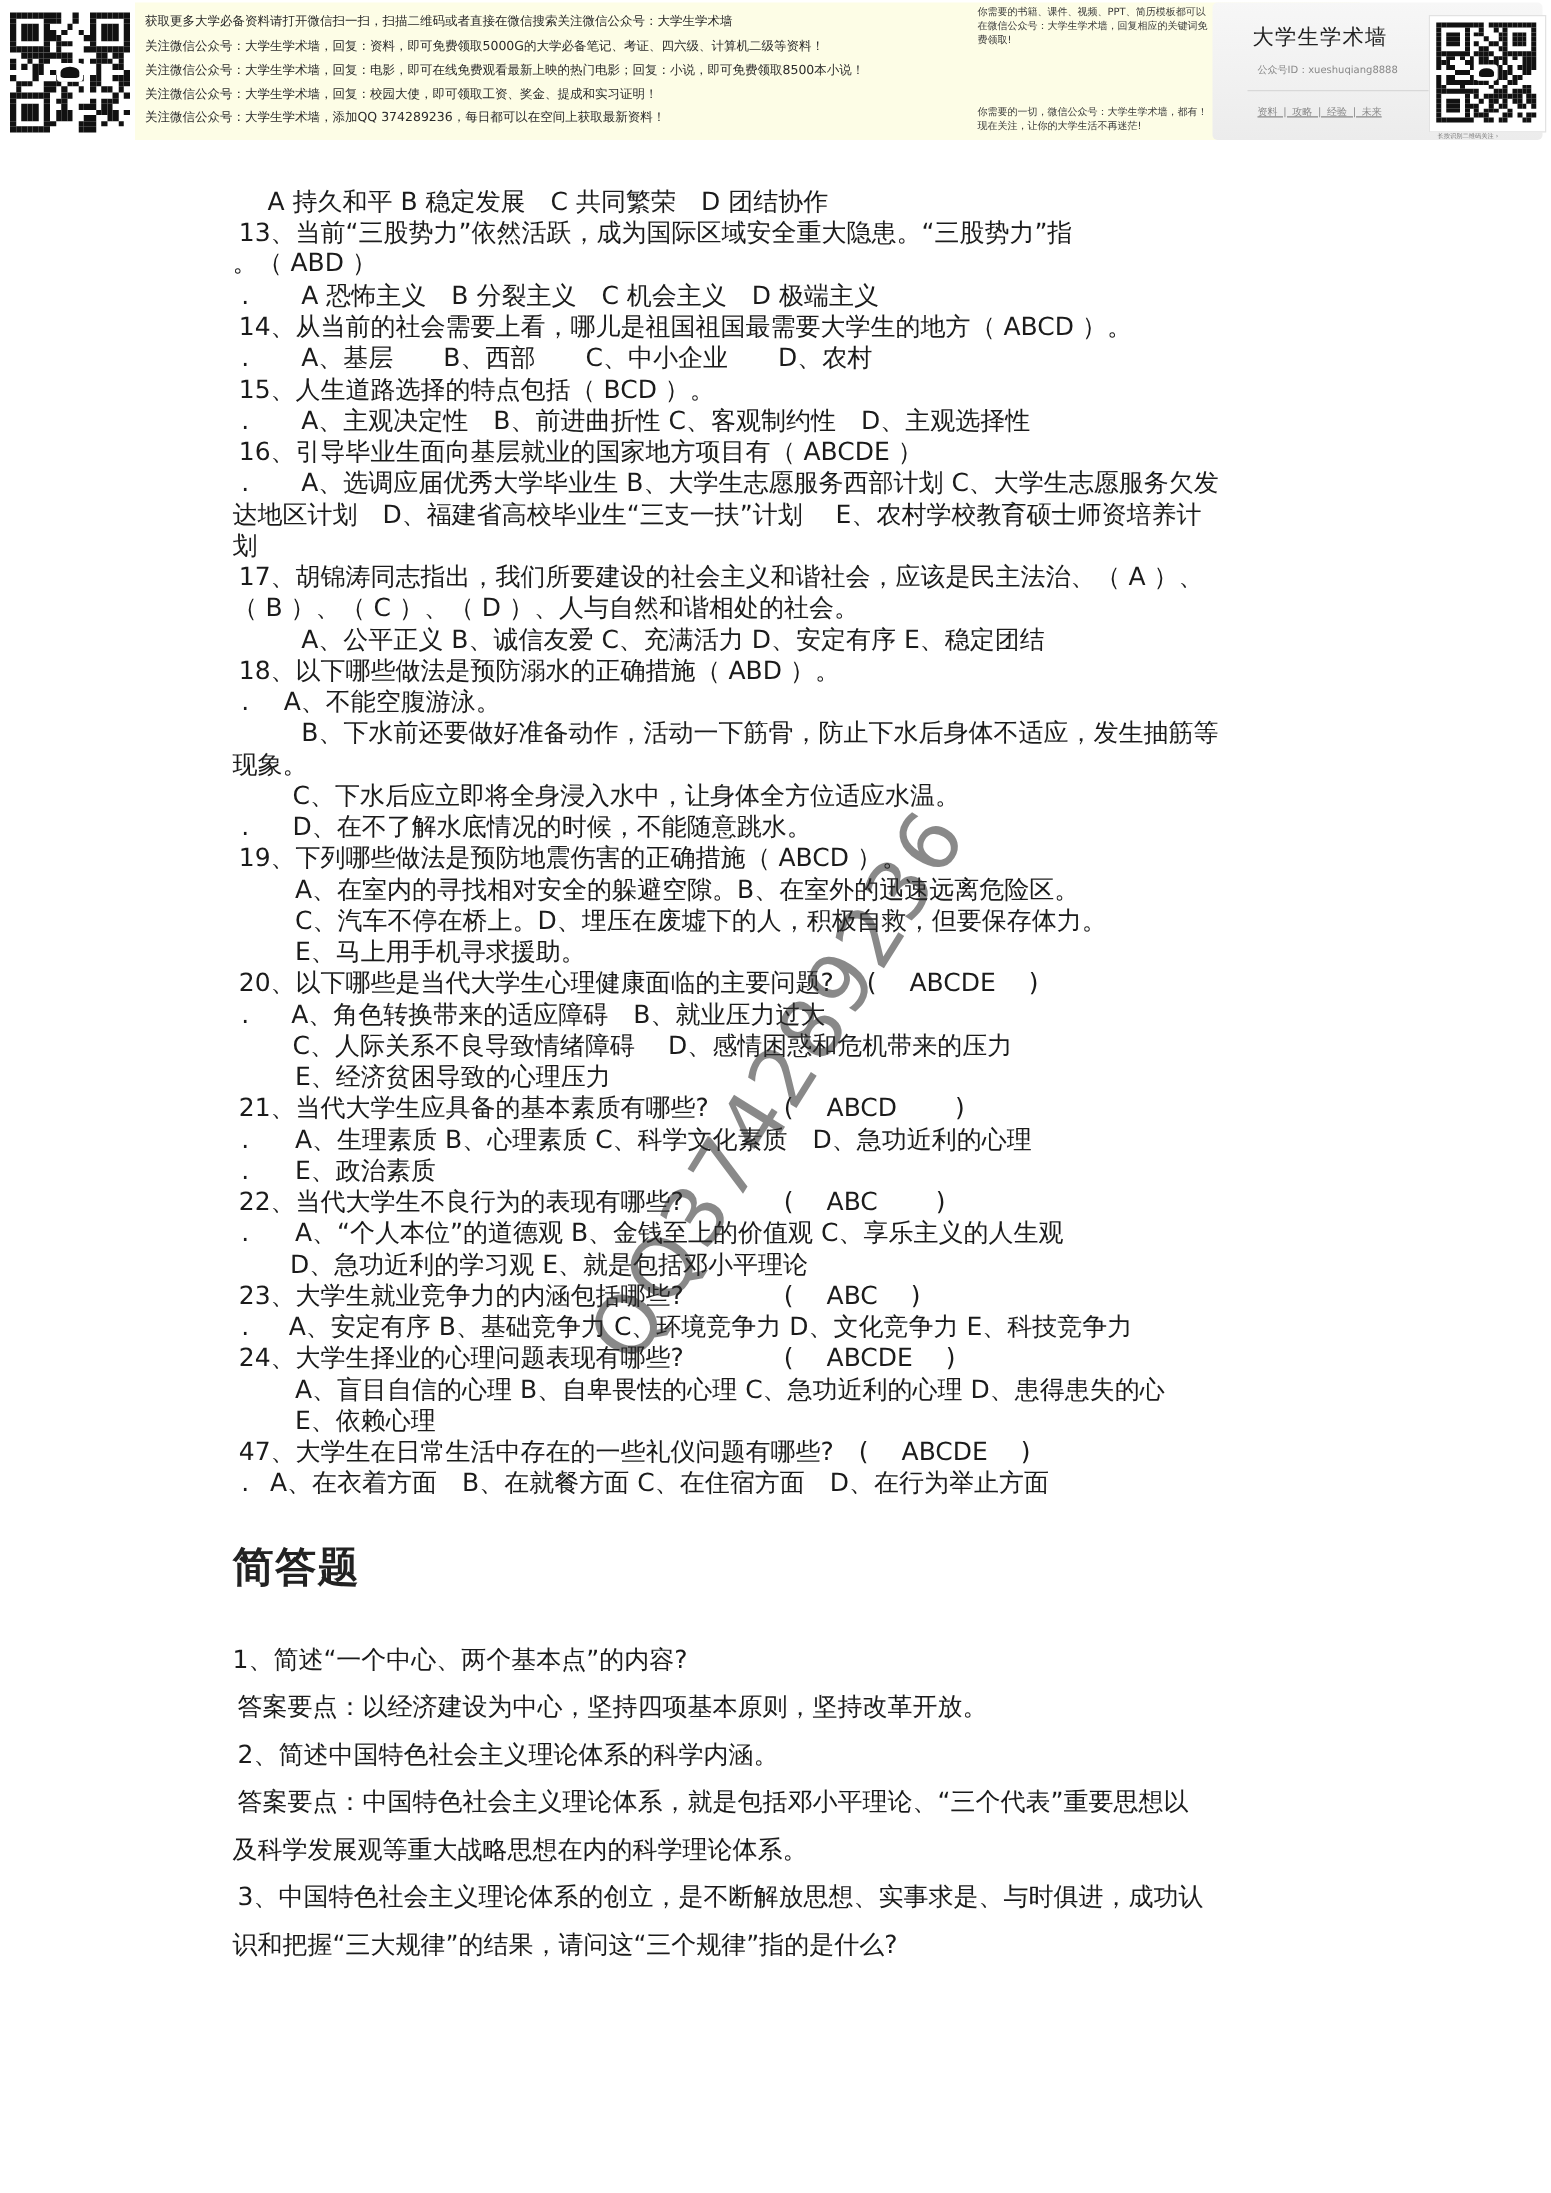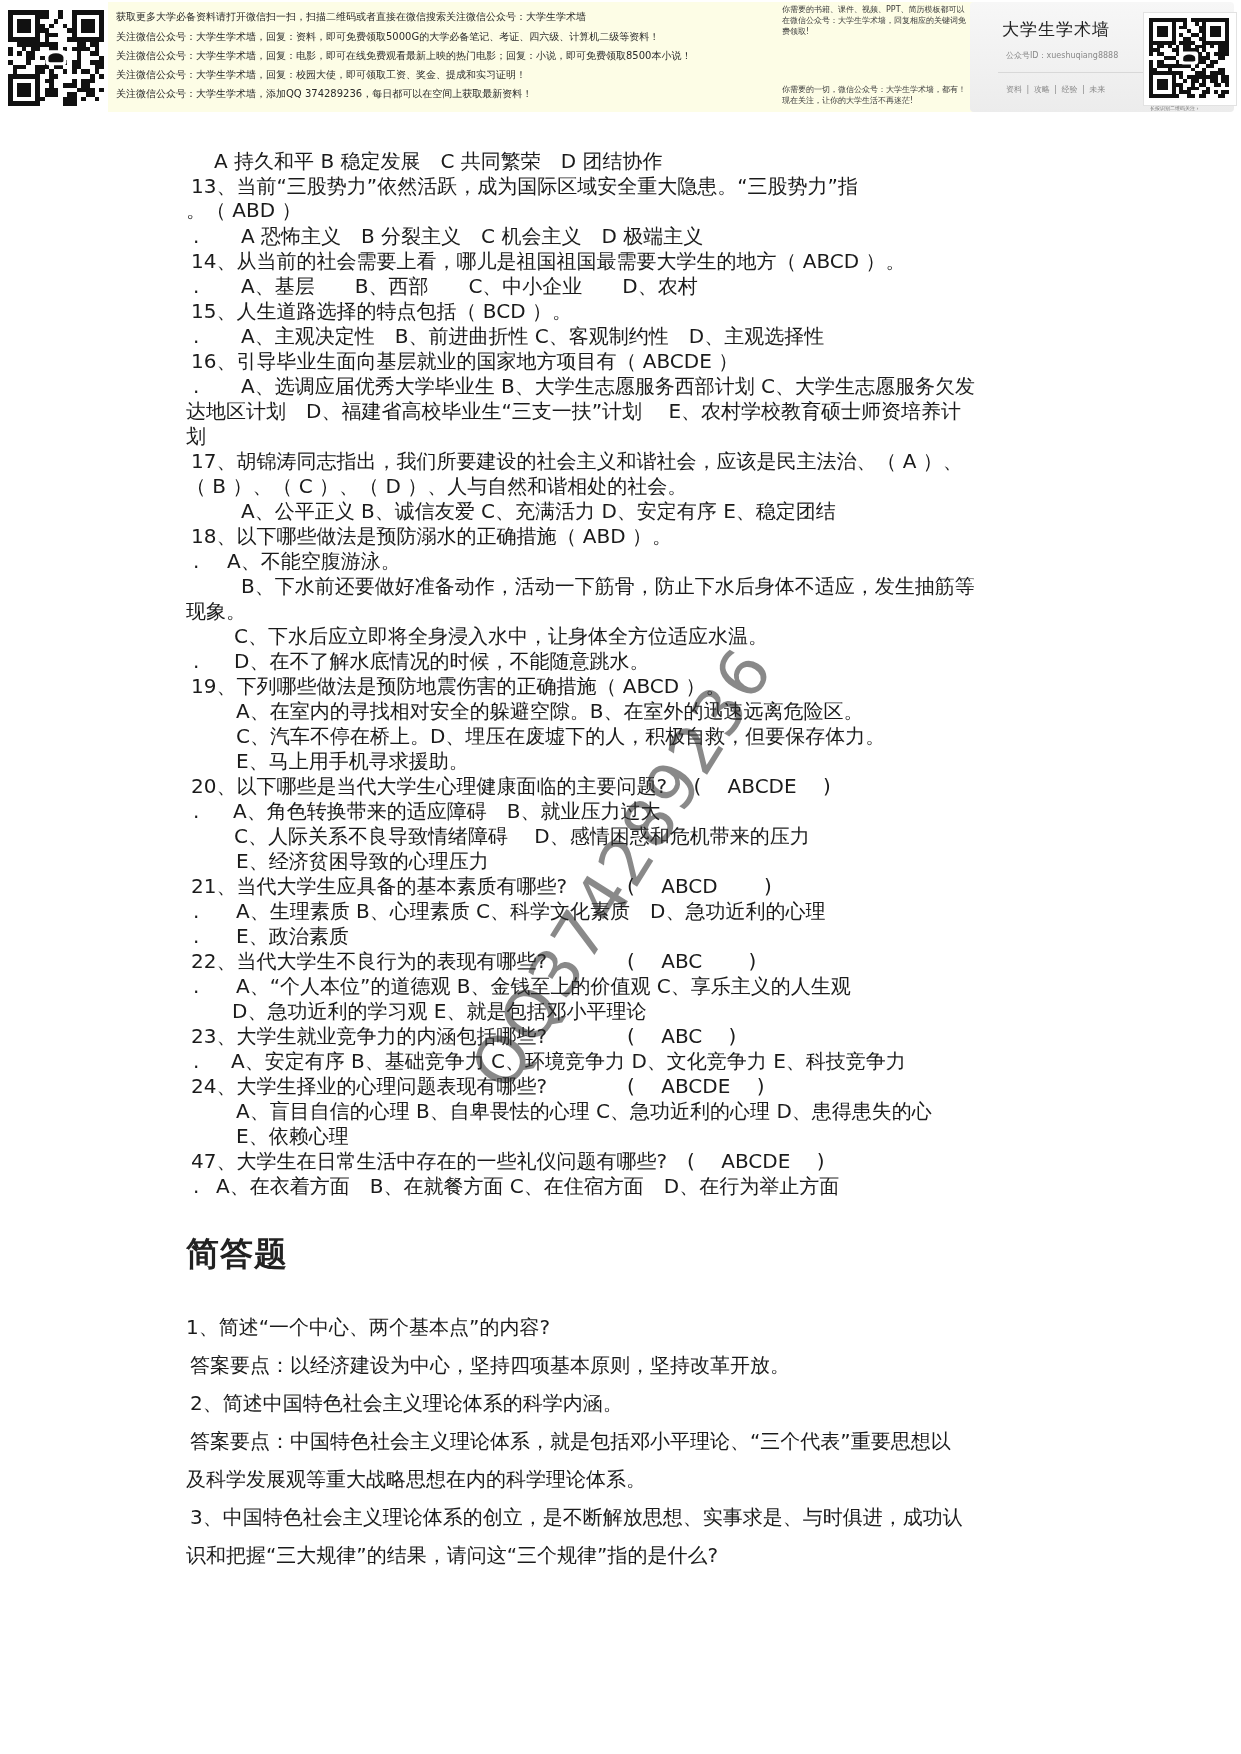--- a/index.html
+++ b/index.html
@@ -41,21 +41,21 @@
   .card {
     position: absolute; left: 970px; top: 2px; width: 264px; height: 110px;
     background: linear-gradient(#f7f7f7, #ececec);
     border-radius: 4px;
   }
   .card-title {
     position: absolute; left: 32px; top: 16px; font-size: 17px; color: #222; letter-spacing: 1px;
   }
   .card-id { position: absolute; left: 36px; top: 48px; font-size: 8px; color: #888; }
   .card-sep { position: absolute; left: 28px; top: 70px; width: 150px; height: 1px; background: #d8d8d8; }
-  .card-links { position: absolute; left: 36px; top: 82px; font-size: 8px; color: #888; word-spacing: 2px; }
+  .card-links { position: absolute; left: 36px; top: 82px; font-size: 8px; color: #888; word-spacing: 2px; text-decoration: underline; }
   .qr-right-wrap {
     position: absolute; left: 1143px; top: 12px; width: 92px; height: 92px;
     background: #fff; border: 1px solid #e2e2e2;
   }
   .qr-right { left: 5px; top: 5px; width: 80px; height: 80px; }
   .qr-caption { position: absolute; left: 1150px; top: 105px; font-size: 5px; color: #777; }
 
   
   .doc { position: absolute; left: 0; top: 0; width: 1241px; }
   .ln {

